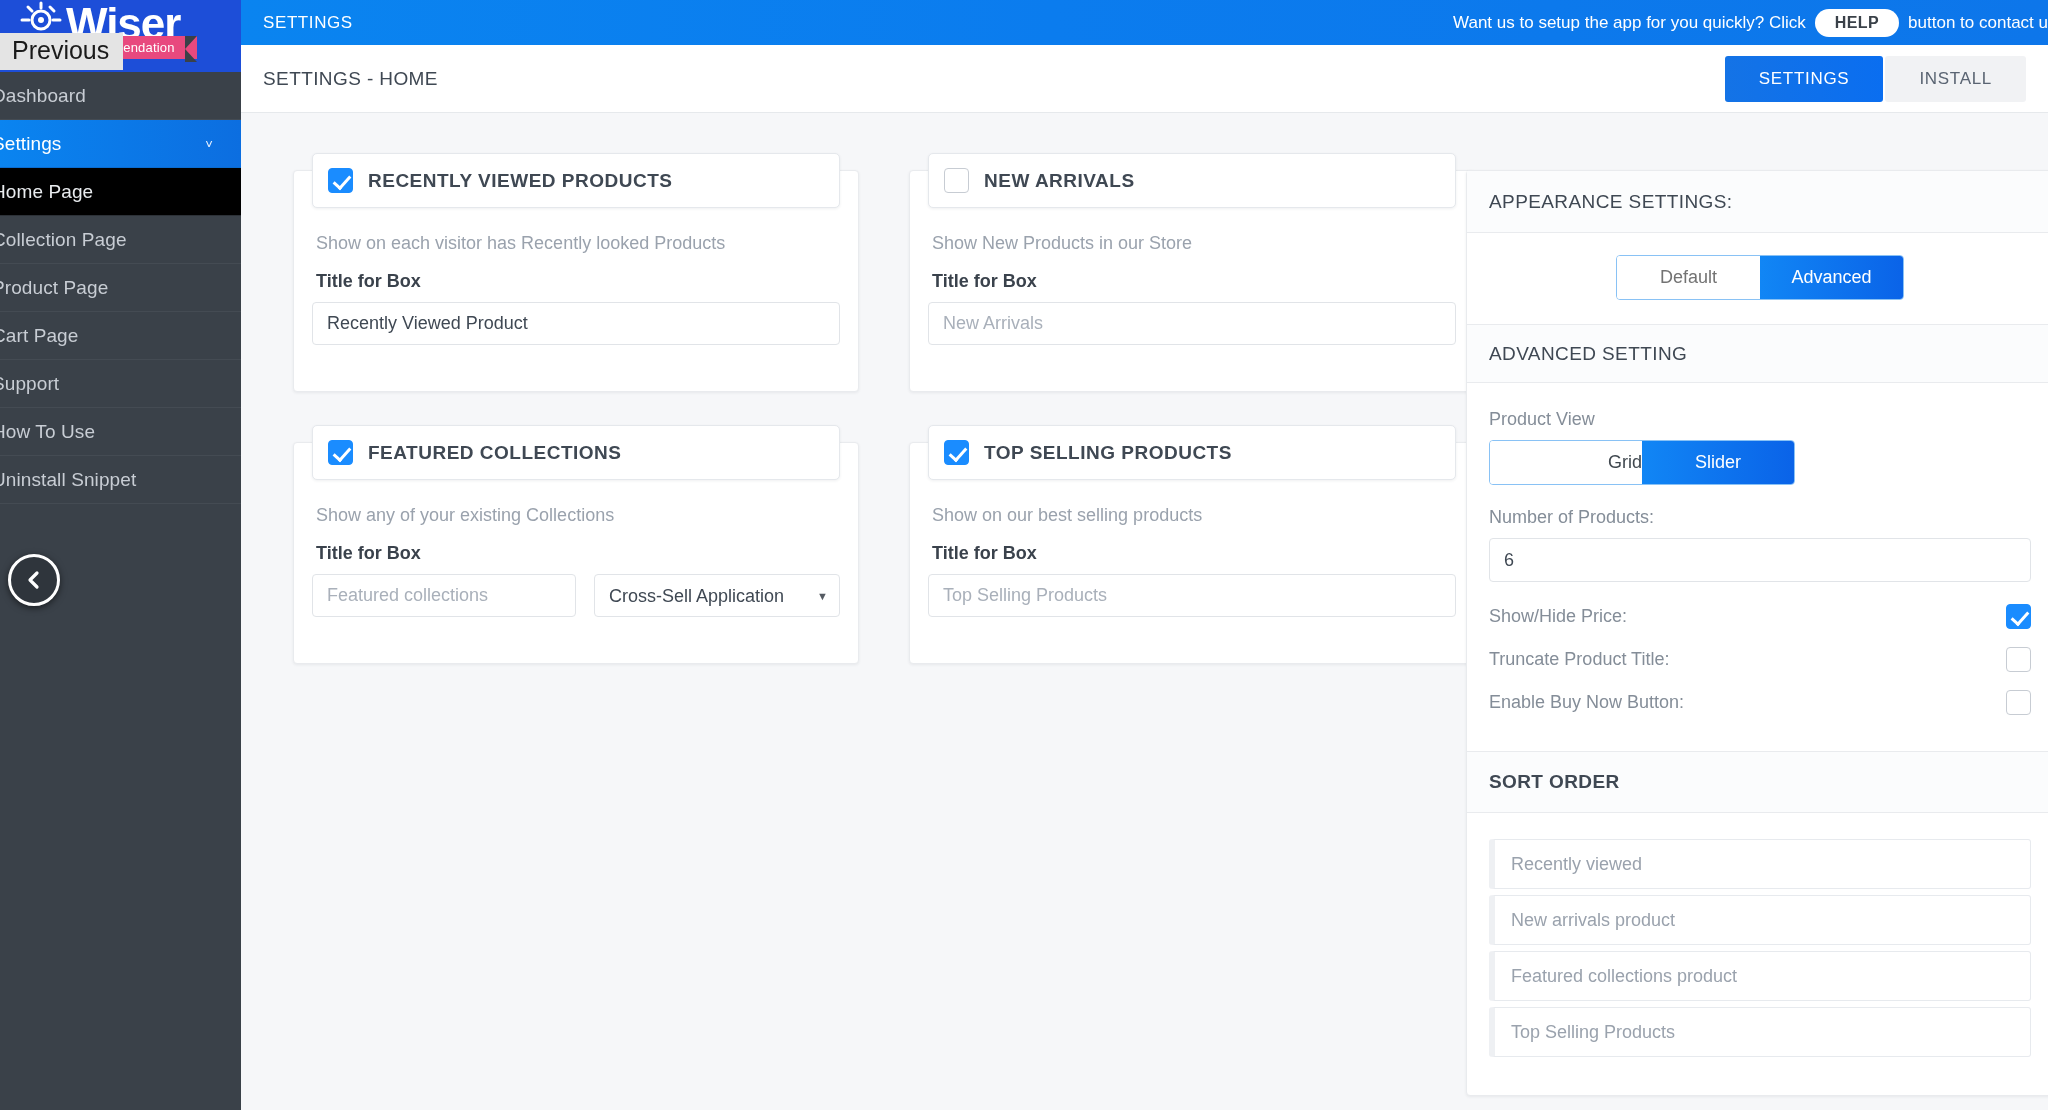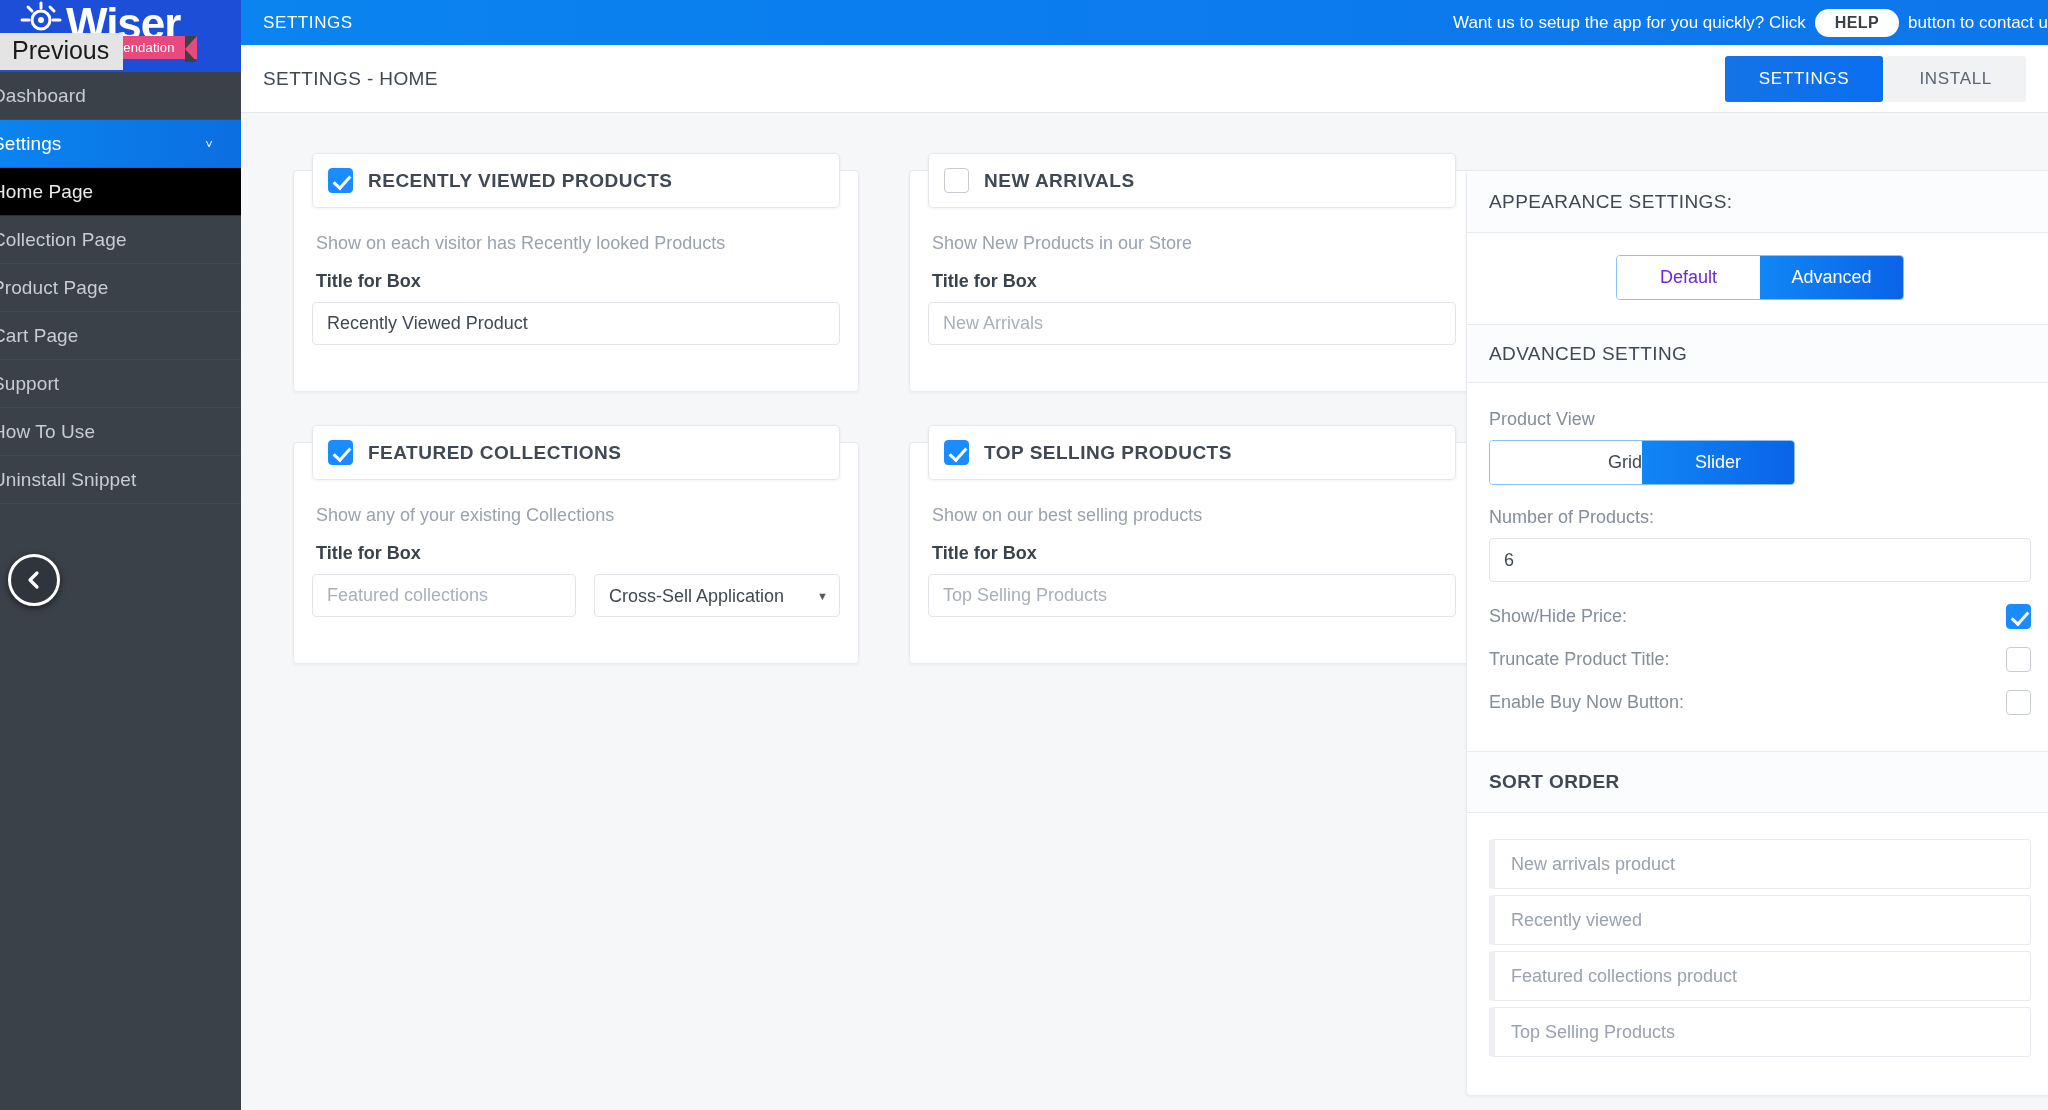--- a/index.html
+++ b/index.html
@@ -327,21 +327,21 @@
     overflow: hidden;
     border: 1px solid #89c2f5;
   }
   .seg > div {
     padding: 11px 0;
     width: 143px;
     text-align: center;
     font-size: 18px;
     cursor: pointer;
   }
-  .seg .off { background: #fff; color: #6d28d9; }
+  .seg .off { background: #fff; color: #737373; }
   .seg .on {
     background: linear-gradient(to right, #1186f5, #0a63e8);
     color: #fff;
   }
   .panel-sub {
     height: 58px;
     background: #fbfcfd;
     border-bottom: 1px solid #e9ebee;
     display: flex; align-items: center;
     padding-left: 22px;
@@ -597,21 +597,21 @@
           <span class="chk"></span>
         </div>
         <div class="opt-row">
           <span class="l">Enable Buy Now Button:</span>
           <span class="chk"></span>
         </div>
       </div>
 
       <div class="panel-foot-head">SORT ORDER</div>
       <div class="sort-list">
+        <div class="sort-item">Recently viewed</div>
         <div class="sort-item">New arrivals product</div>
-        <div class="sort-item">Recently viewed</div>
         <div class="sort-item">Featured collections product</div>
         <div class="sort-item">Top Selling Products</div>
       </div>
     </aside>
 
   </main>
 </div>
 
 </body></html>

